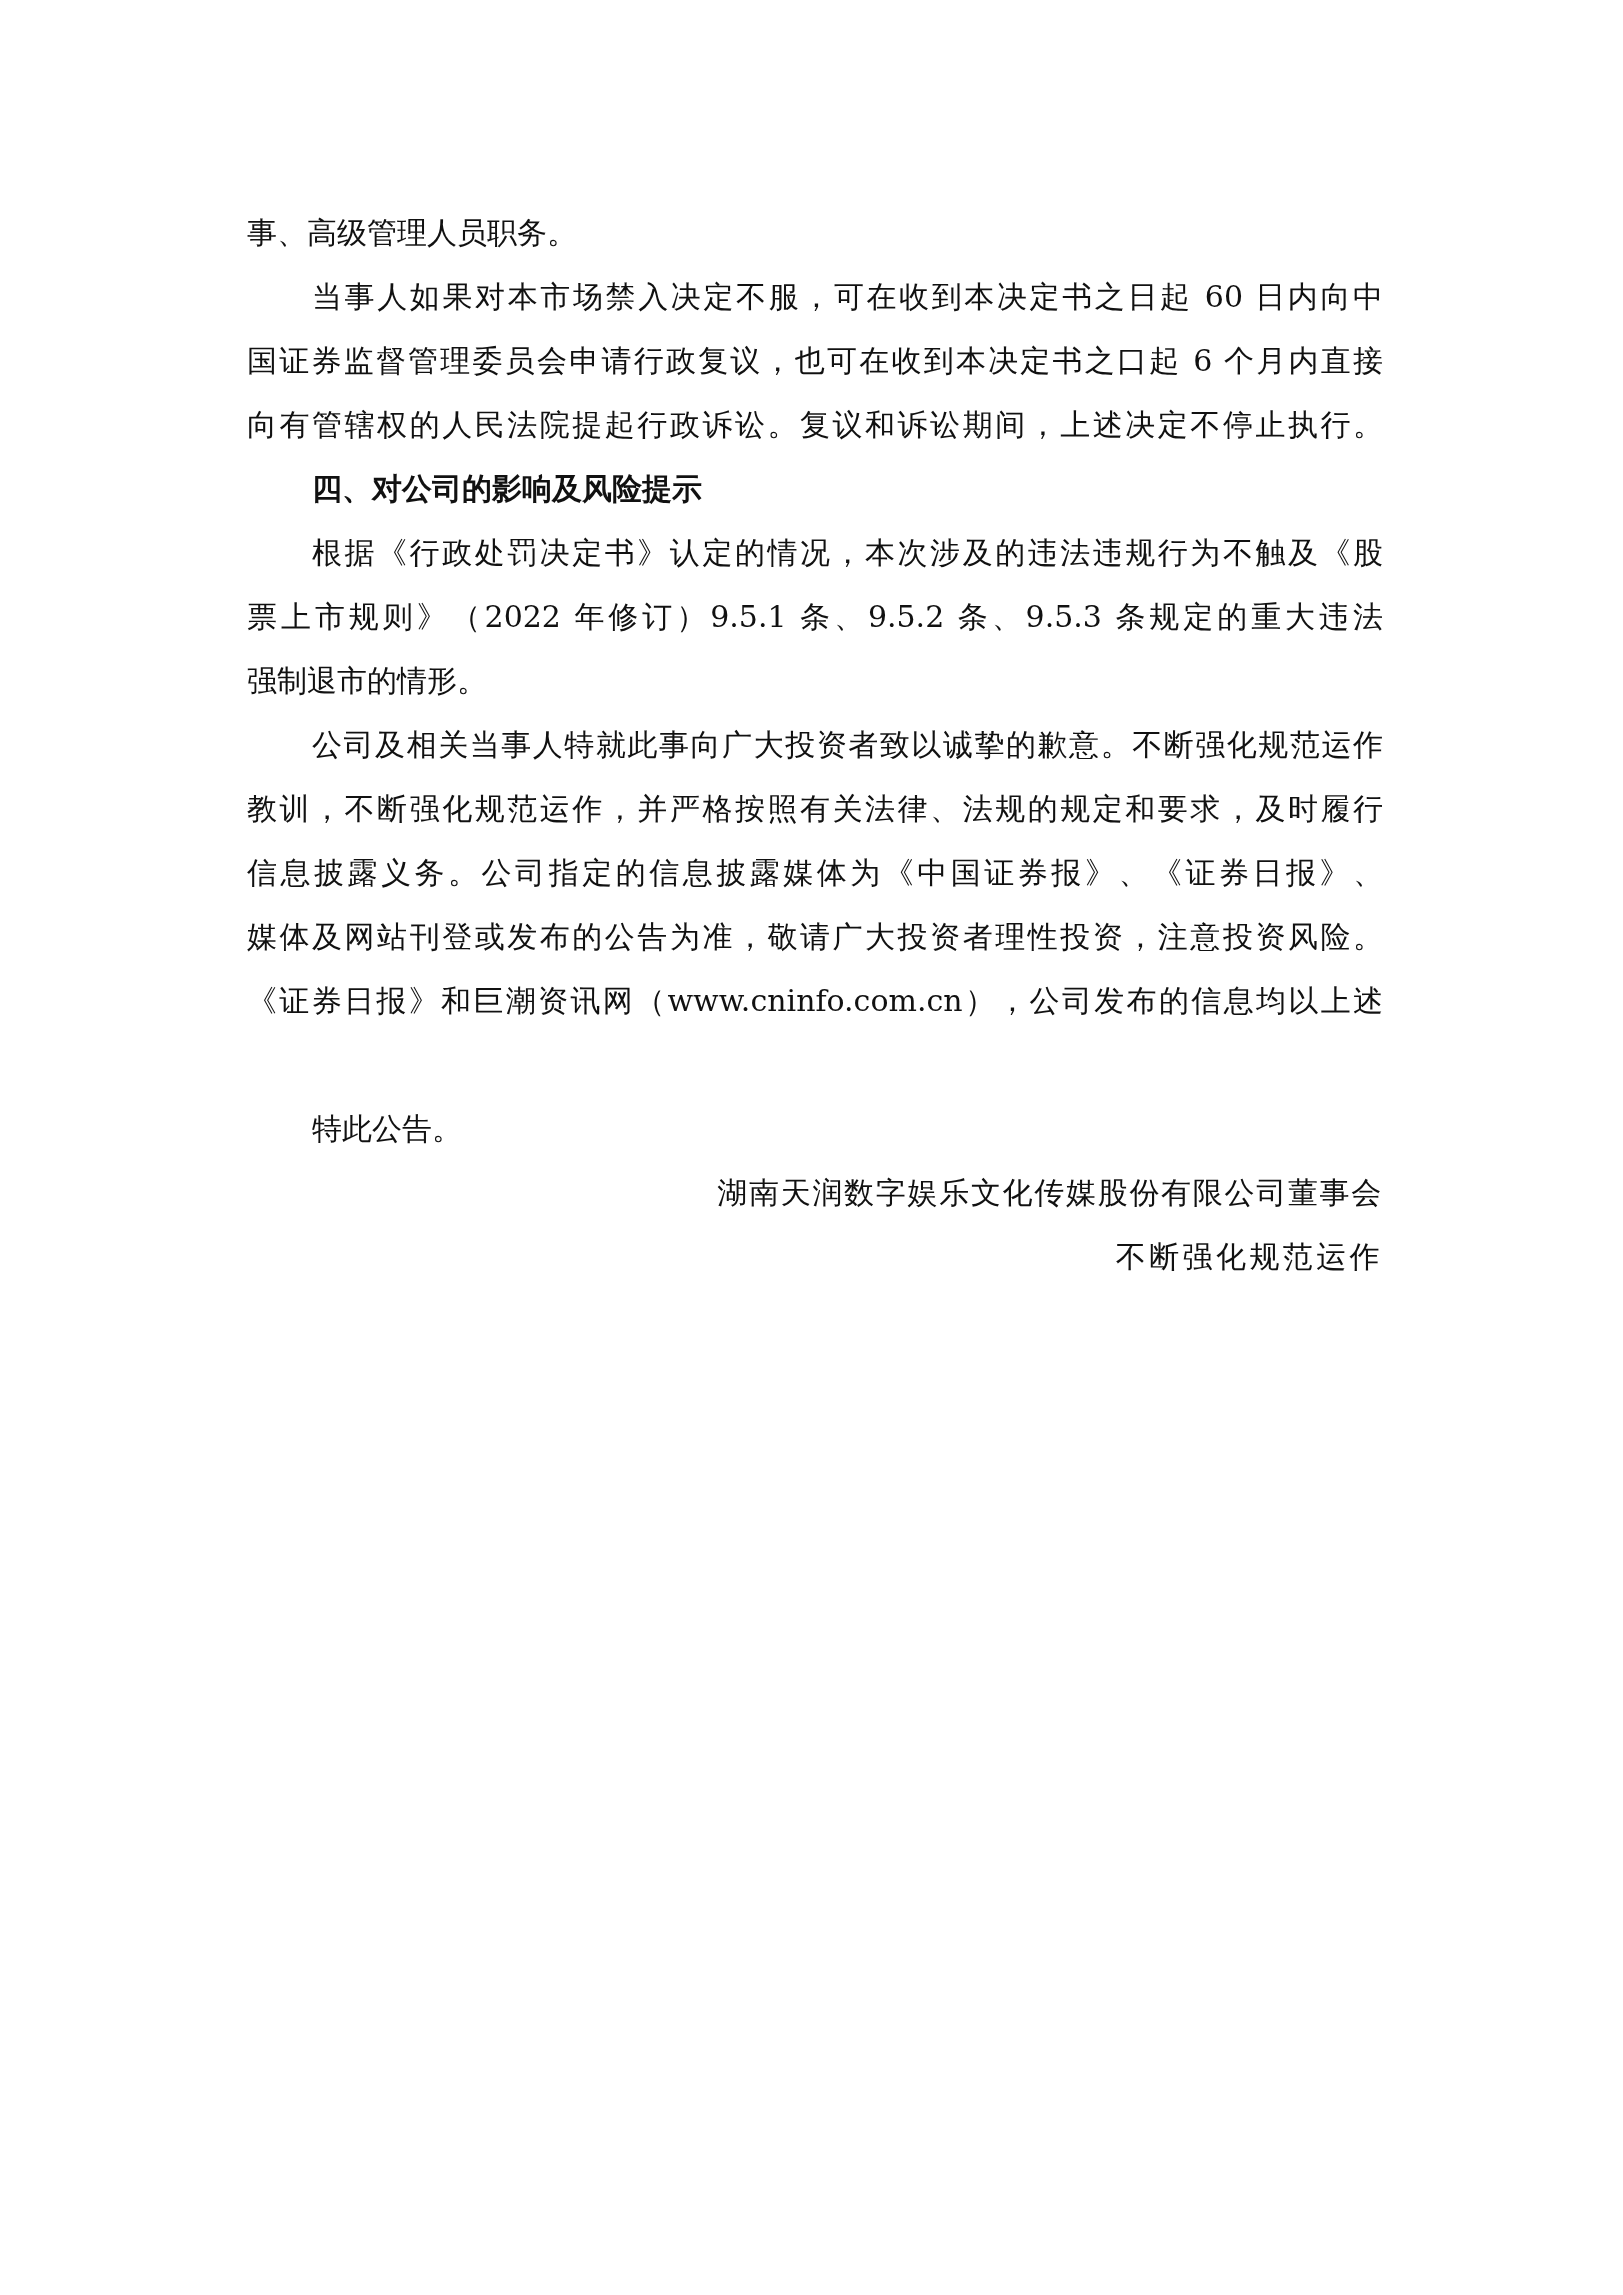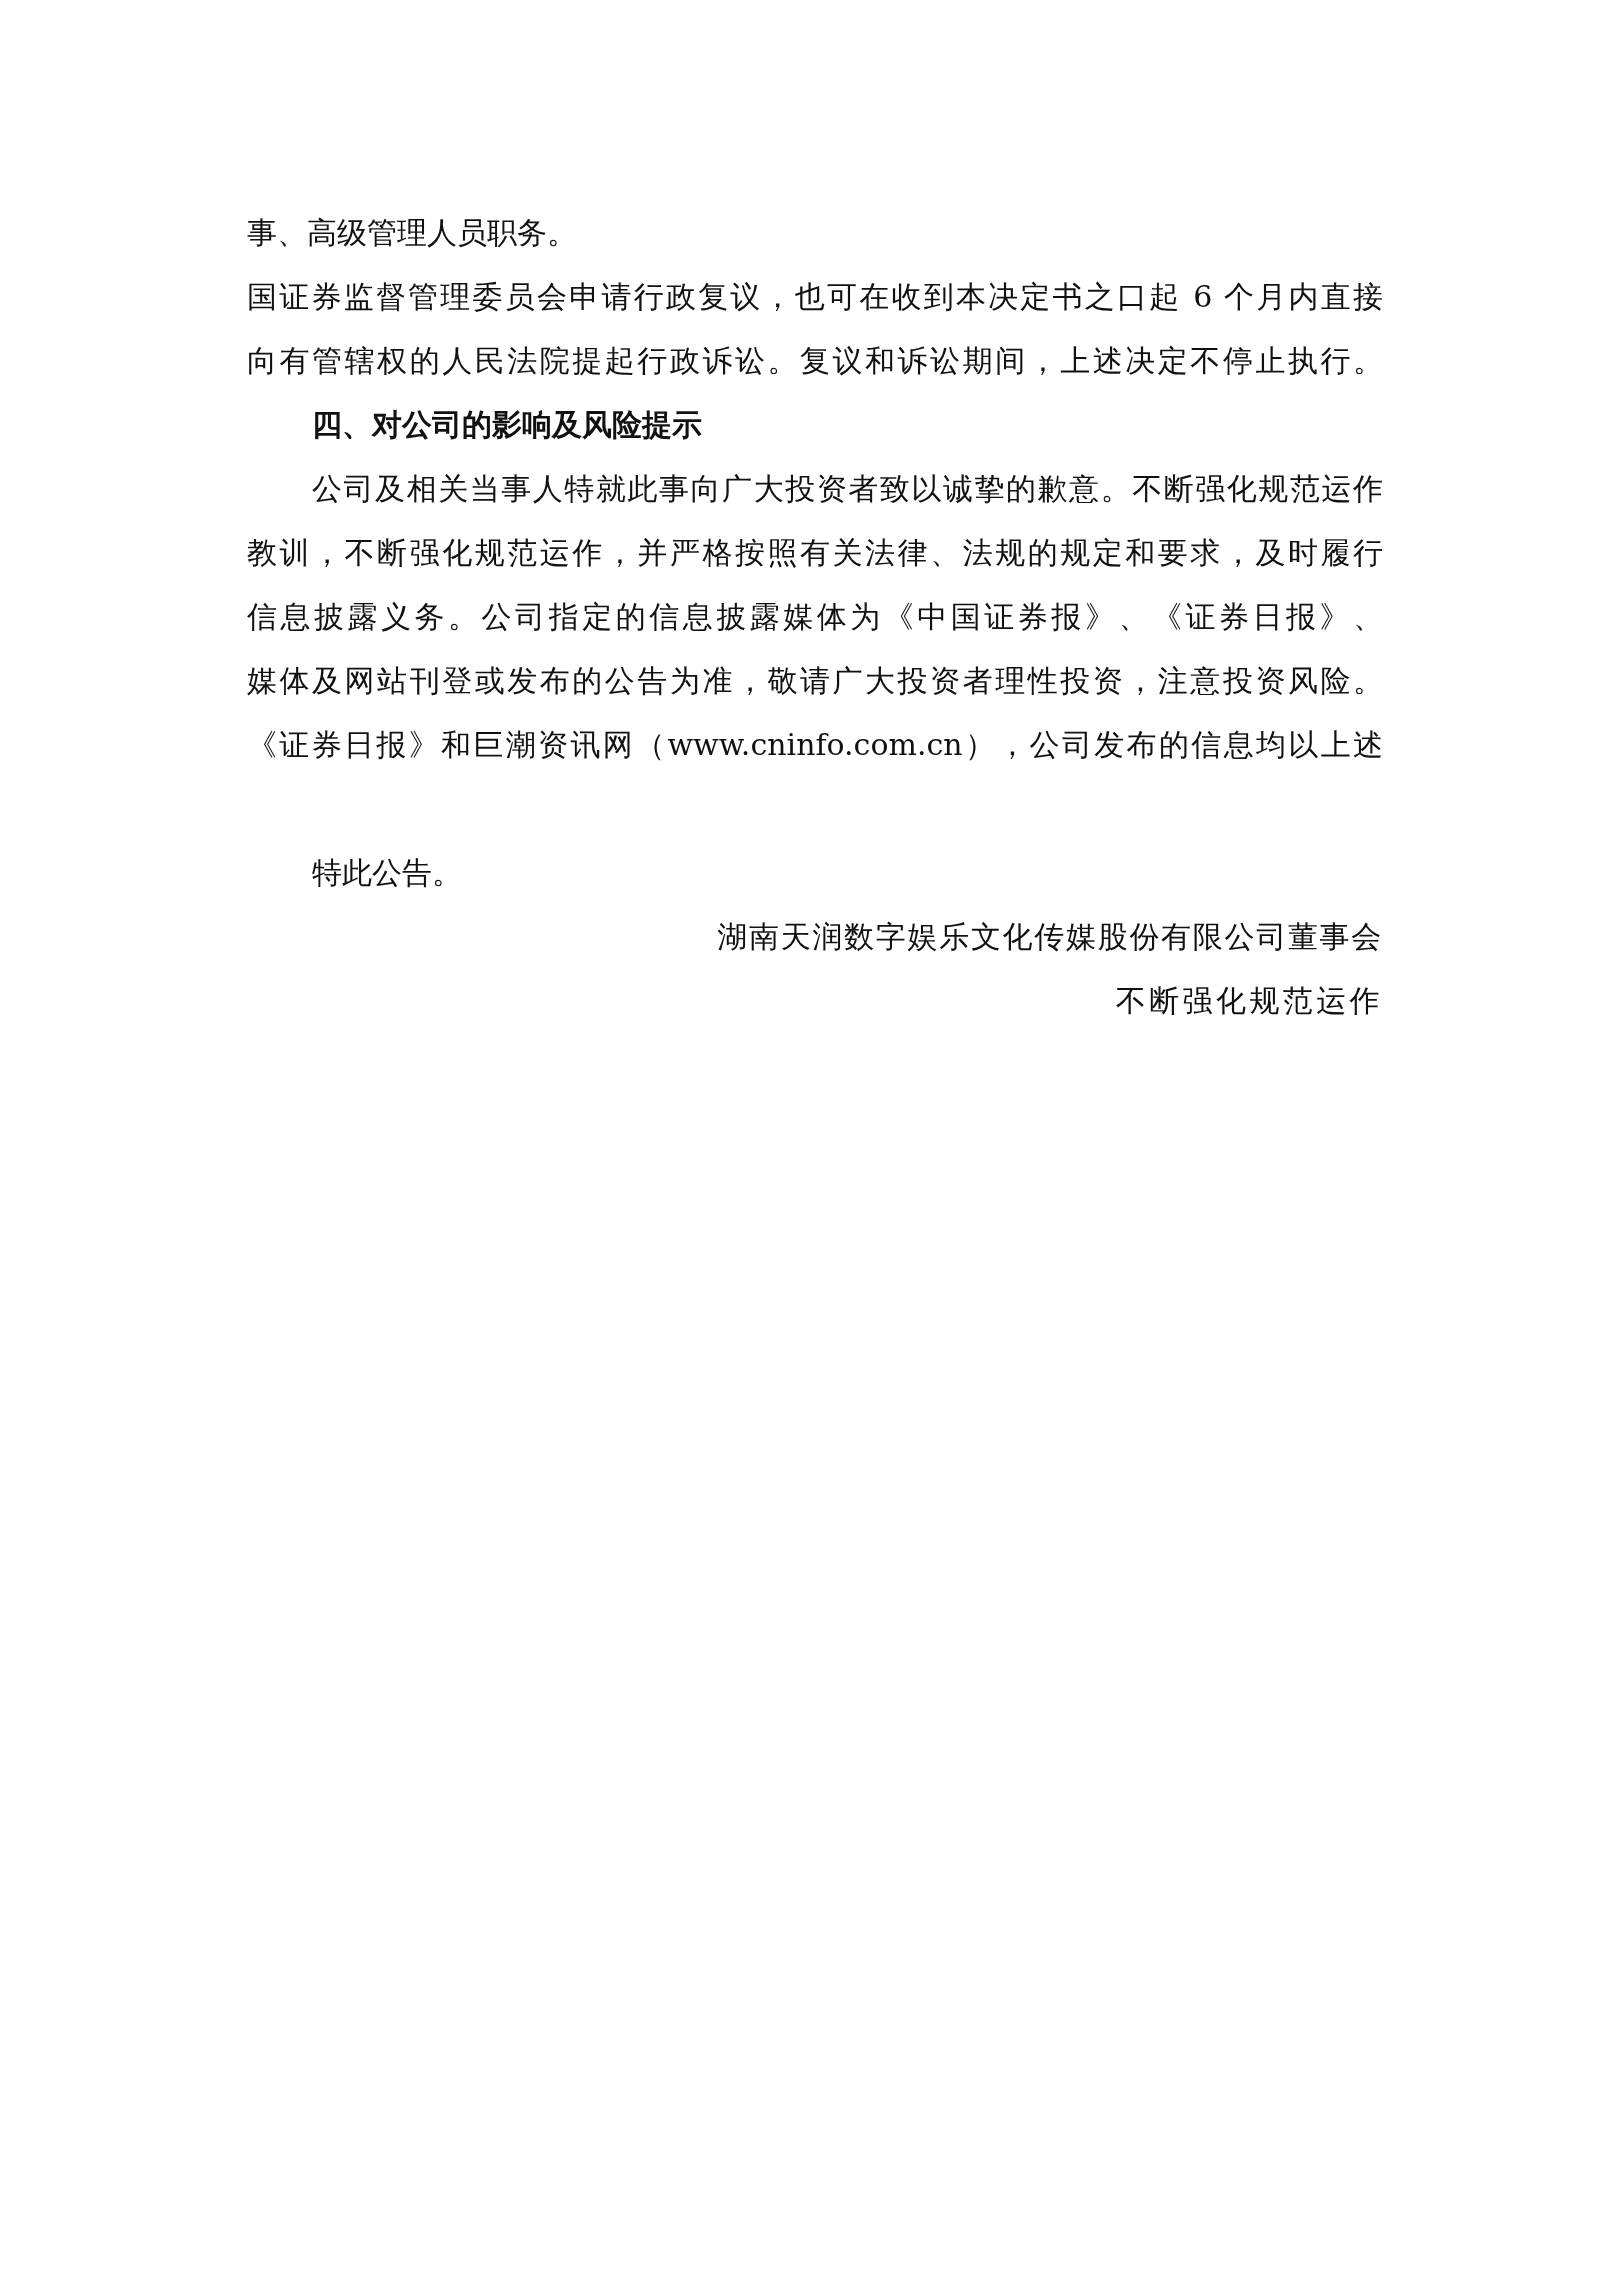--- a/index.html
+++ b/index.html
@@ -71,26 +71,32 @@
 <body>
 
 <div class="page">
   <div class="content">
 
     <div>
       <div class="line last">事、高级管理人员职务。</div>
     </div>
 
     <div>
+      <div class="line indent">当事人如果对本市场禁入决定不服，可在收到本决定书之日起 60 日内向中</div>
       <div class="line">国证券监督管理委员会申请行政复议，也可在收到本决定书之口起 6 个月内直接</div>
       <div class="line">向有管辖权的人民法院提起行政诉讼。复议和诉讼期间，上述决定不停止执行。</div>
     </div>
 
     <div class="line indent heading">四、对公司的影响及风险提示</div>
 
+    <div>
+      <div class="line indent">根据《行政处罚决定书》认定的情况，本次涉及的违法违规行为不触及《股</div>
+      <div class="line">票上市规则》（2022 年修订）9.5.1 条、9.5.2 条、9.5.3 条规定的重大违法</div>
+      <div class="line last">强制退市的情形。</div>
+    </div>
 
     <div>
       <div class="line indent">公司及相关当事人特就此事向广大投资者致以诚挚的歉意。不断强化规范运作</div>
       <div class="line">教训，不断强化规范运作，并严格按照有关法律、法规的规定和要求，及时履行</div>
       <div class="line">信息披露义务。公司指定的信息披露媒体为《中国证券报》、《证券日报》、</div>
       <div class="line">媒体及网站刊登或发布的公告为准，敬请广大投资者理性投资，注意投资风险。</div>
       <div class="line">《证券日报》和巨潮资讯网（www.cninfo.com.cn），公司发布的信息均以上述</div>
     </div>
 
     <div class="blank"></div>

